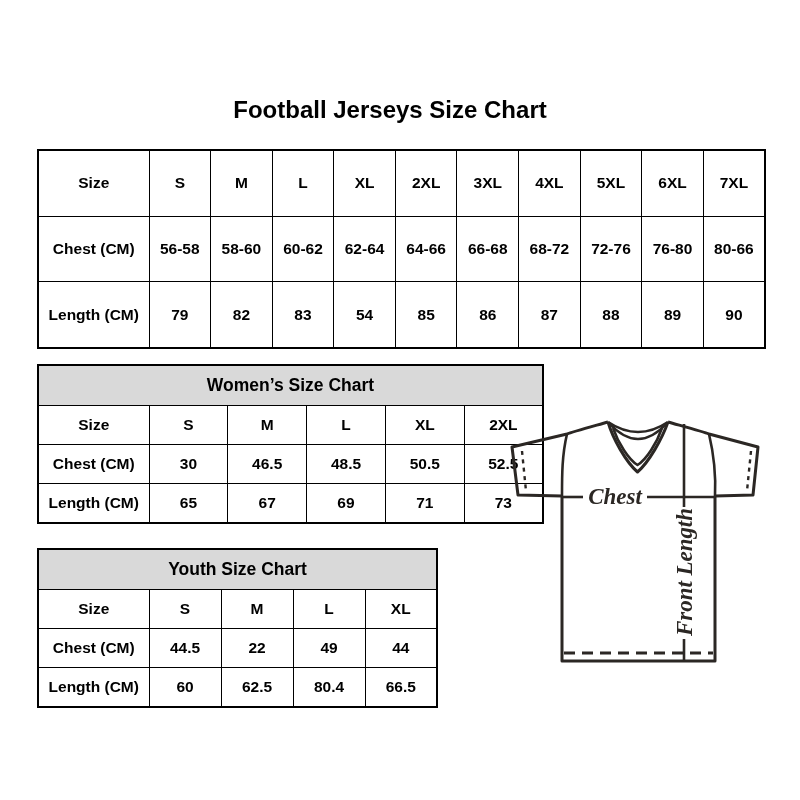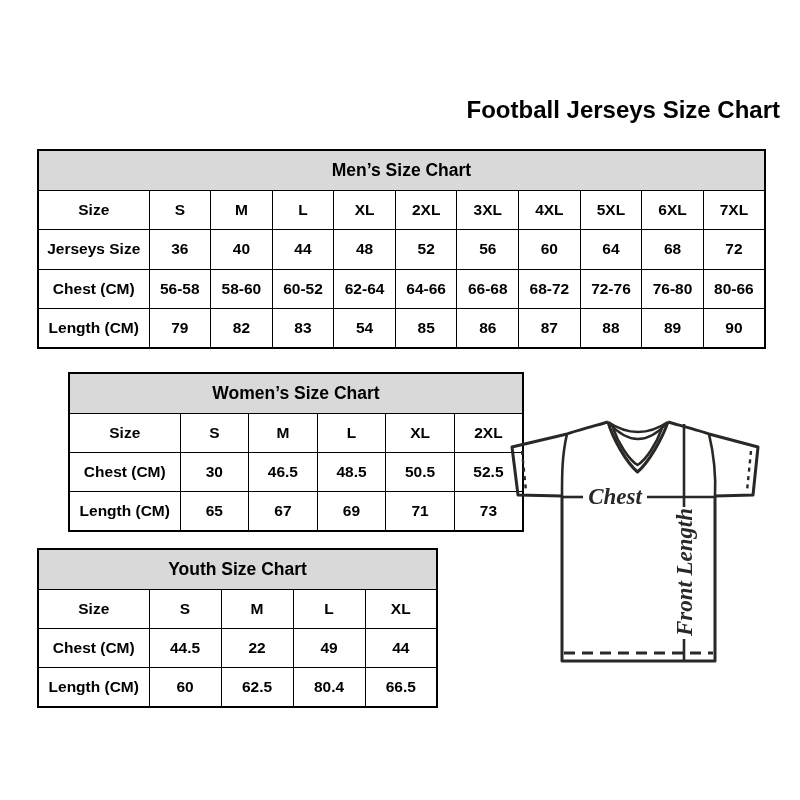--- a/index.html
+++ b/index.html
@@ -2,37 +2,37 @@
 <html><head>
 <meta charset="utf-8">
 <style>
   html,body { margin:0; padding:0; background:#ffffff; }
   .page {
     position:relative; width:800px; height:800px; background:#ffffff;
     font-family:"Liberation Sans", sans-serif; overflow:hidden;
   }
   .title {
     position:absolute; top:95px; left:0; width:780px; height:30px;
-    line-height:30px; text-align:right;
+    line-height:30px; text-align:center;
     font-size:24px; font-weight:bold; color:#000;
   }
   table.size-table {
     position:absolute; border-collapse:collapse; table-layout:fixed;
     background:#fff; border:2.5px solid #000;
   }
   table.size-table td {
     border:1.6px solid #000; padding:0; height:38px;
     text-align:center; vertical-align:middle;
     font-weight:bold; font-size:15.5px; color:#000; letter-spacing:0;
   }
   table.size-table td.sec-hdr {
     background:#d9d9d9; font-size:17.5px; height:39px;
   }
   #mens   { left:37px; top:149px; width:729px; height:200px; }
-  #womens { left:37px; top:372px; width:456px; height:160px;margin-left:31px; }
+  #womens { left:37px; top:364px; width:507px; height:160px; }
   #youth  { left:37px; top:548px; width:401px; height:160px; }
   .jersey-svg { position:absolute; left:506px; top:417px; width:262px; height:250px; }
   .jersey-svg path, .jersey-svg line { stroke:#2b2724; fill:none; stroke-linejoin:round; stroke-linecap:butt; }
   .jersey-svg .outline { stroke-width:3; }
   .jersey-svg .thin    { stroke-width:2.6; }
   .jersey-svg .stitch  { stroke-width:2.4; stroke-dasharray:4 4.4; }
   .jersey-svg .hem     { stroke-width:3; stroke-dasharray:11 7; }
   .jersey-svg .measure { stroke-width:2.6; }
   .jersey-svg text {
     font-family:"Liberation Serif", serif; font-style:italic; font-weight:bold;
@@ -46,53 +46,37 @@
 
   <div class="title">Football Jerseys Size Chart</div>
 
   <table class="size-table" id="mens">
     <colgroup>
         <col style="width:111px">
         <col span="10">
       </colgroup>
   <tbody>
         <tr>
-          <td colspan="11" class="sec-hdr">Men’s Size Chart</td>
-        </tr>
-        <tr>
           <td>Size</td>
           <td>S</td>
           <td>M</td>
           <td>L</td>
           <td>XL</td>
           <td>2XL</td>
           <td>3XL</td>
           <td>4XL</td>
           <td>5XL</td>
           <td>6XL</td>
           <td>7XL</td>
         </tr>
         <tr>
-          <td>Jerseys Size</td>
-          <td>36</td>
-          <td>40</td>
-          <td>44</td>
-          <td>48</td>
-          <td>52</td>
-          <td>56</td>
-          <td>60</td>
-          <td>64</td>
-          <td>68</td>
-          <td>72</td>
-        </tr>
-        <tr>
           <td>Chest (CM)</td>
           <td>56-58</td>
           <td>58-60</td>
-          <td>60-52</td>
+          <td>60-62</td>
           <td>62-64</td>
           <td>64-66</td>
           <td>66-68</td>
           <td>68-72</td>
           <td>72-76</td>
           <td>76-80</td>
           <td>80-66</td>
         </tr>
         <tr>
           <td>Length (CM)</td>

